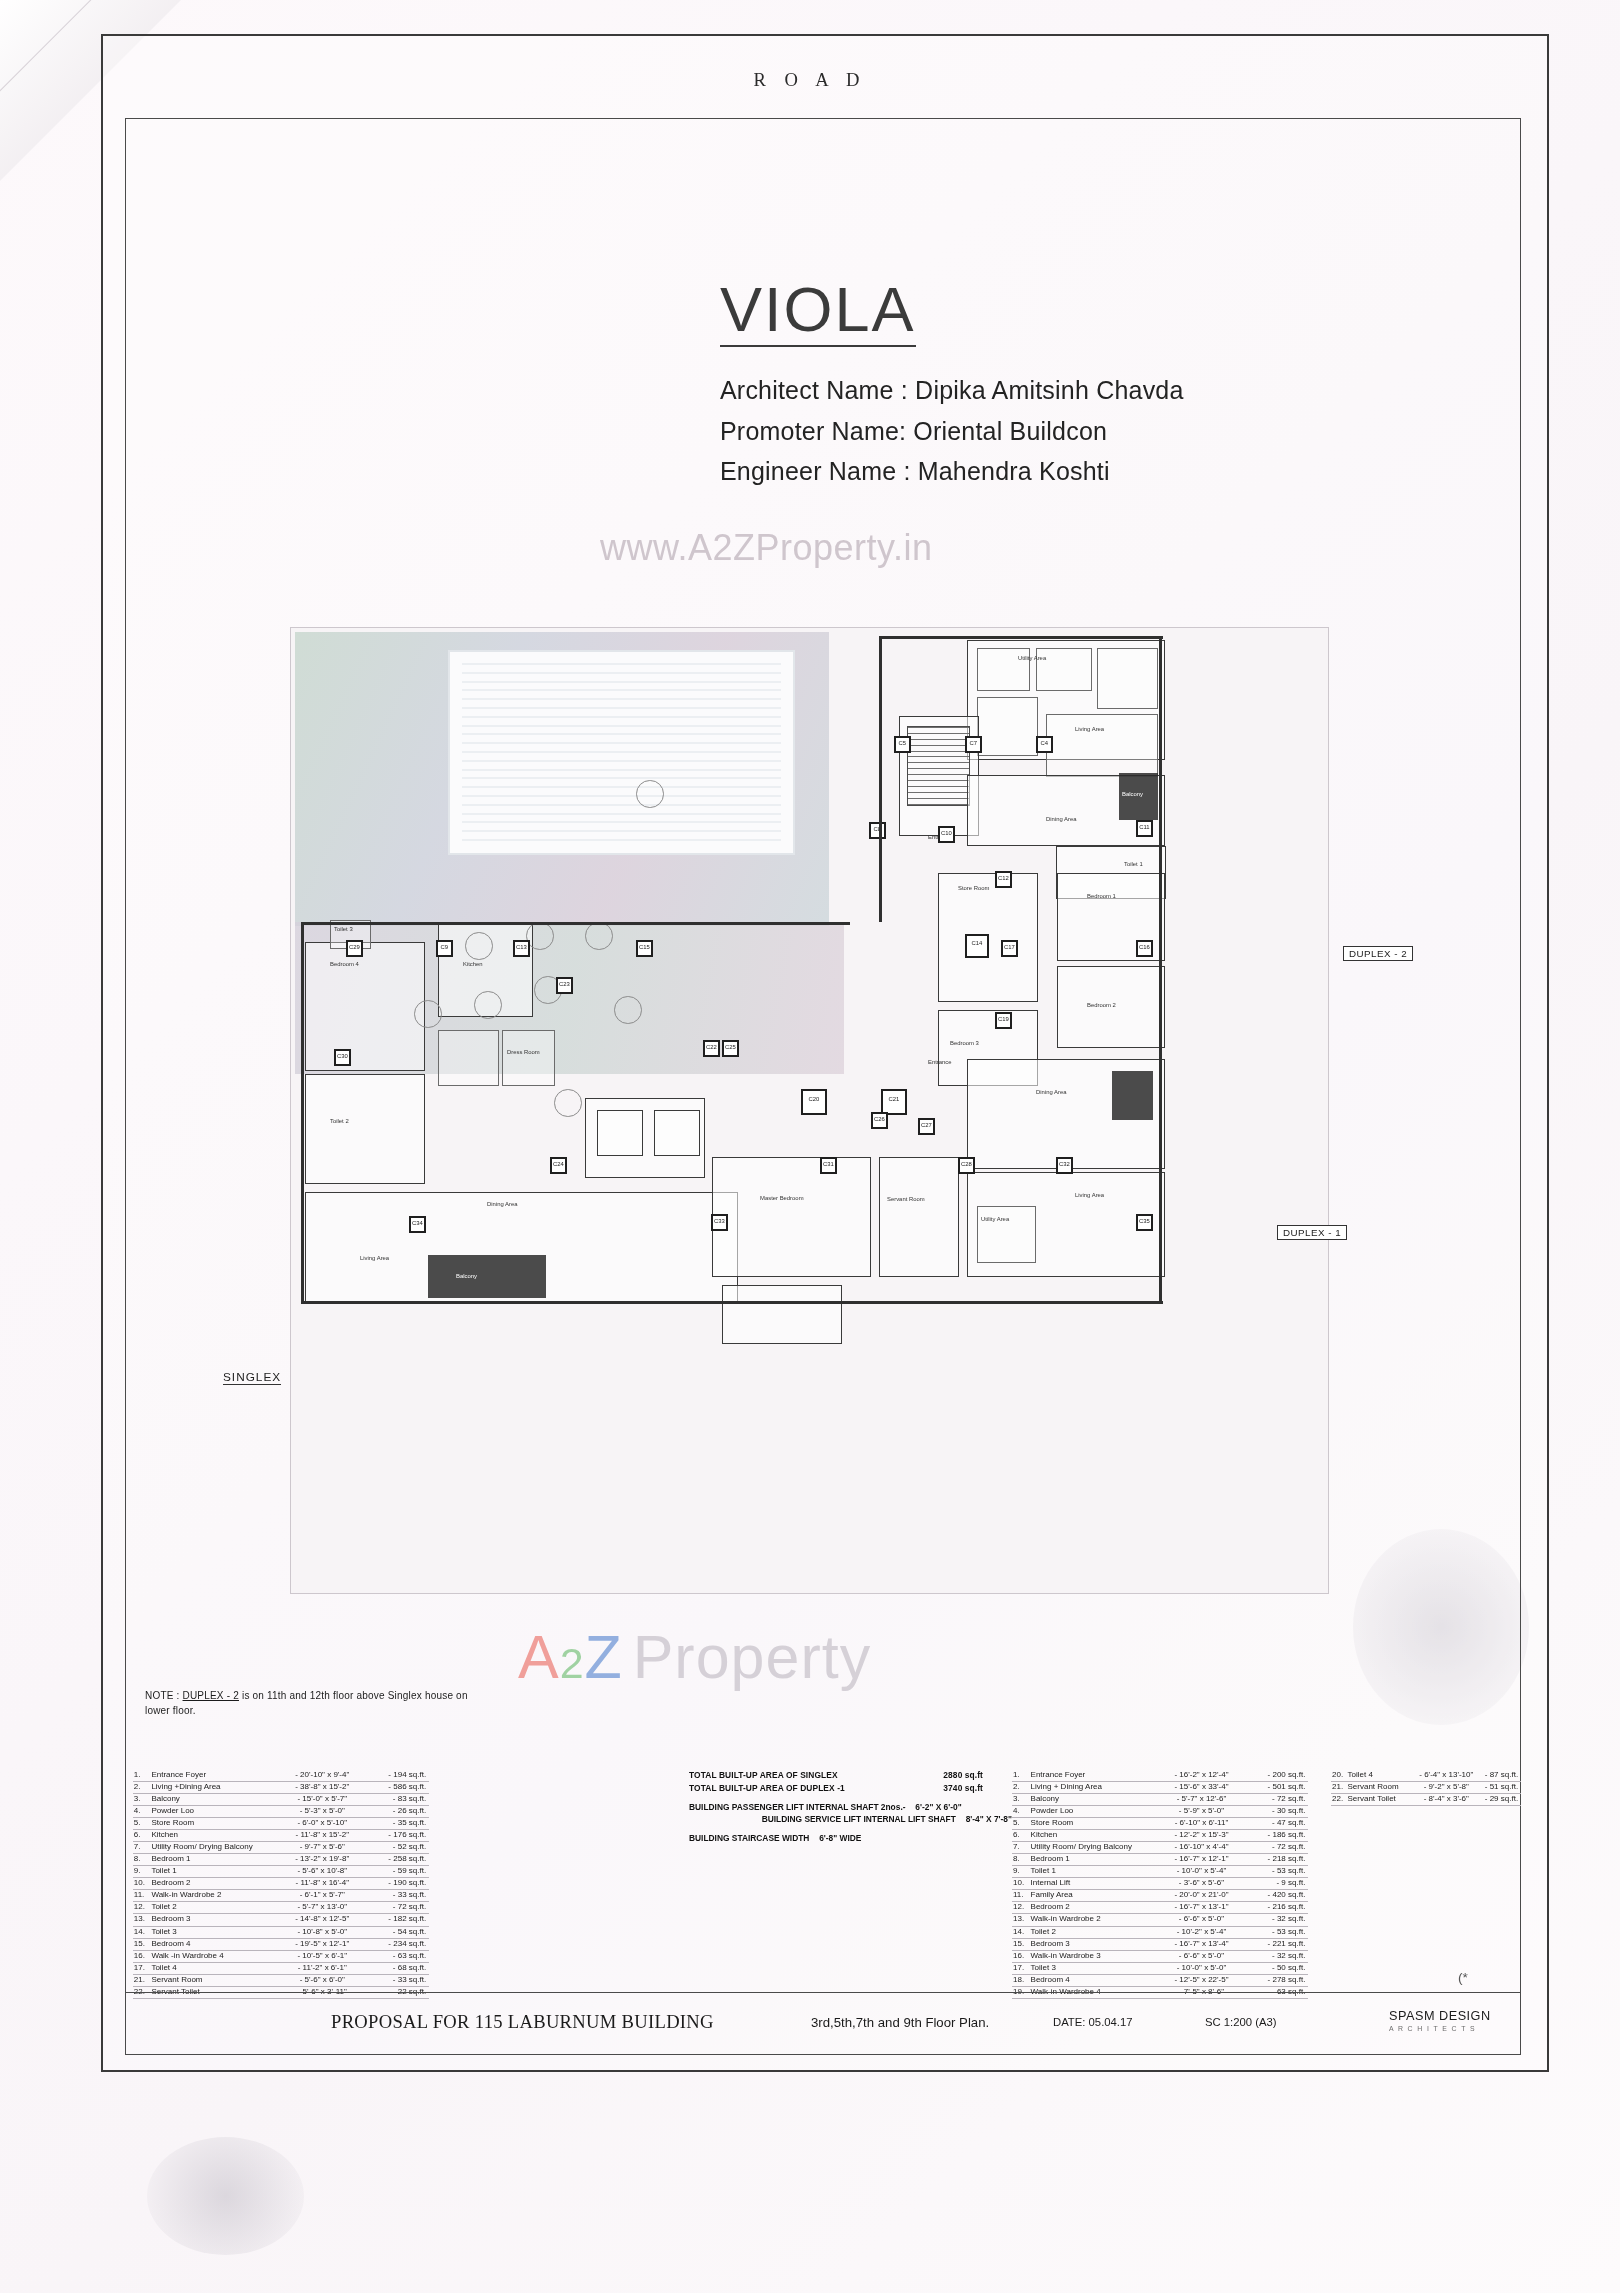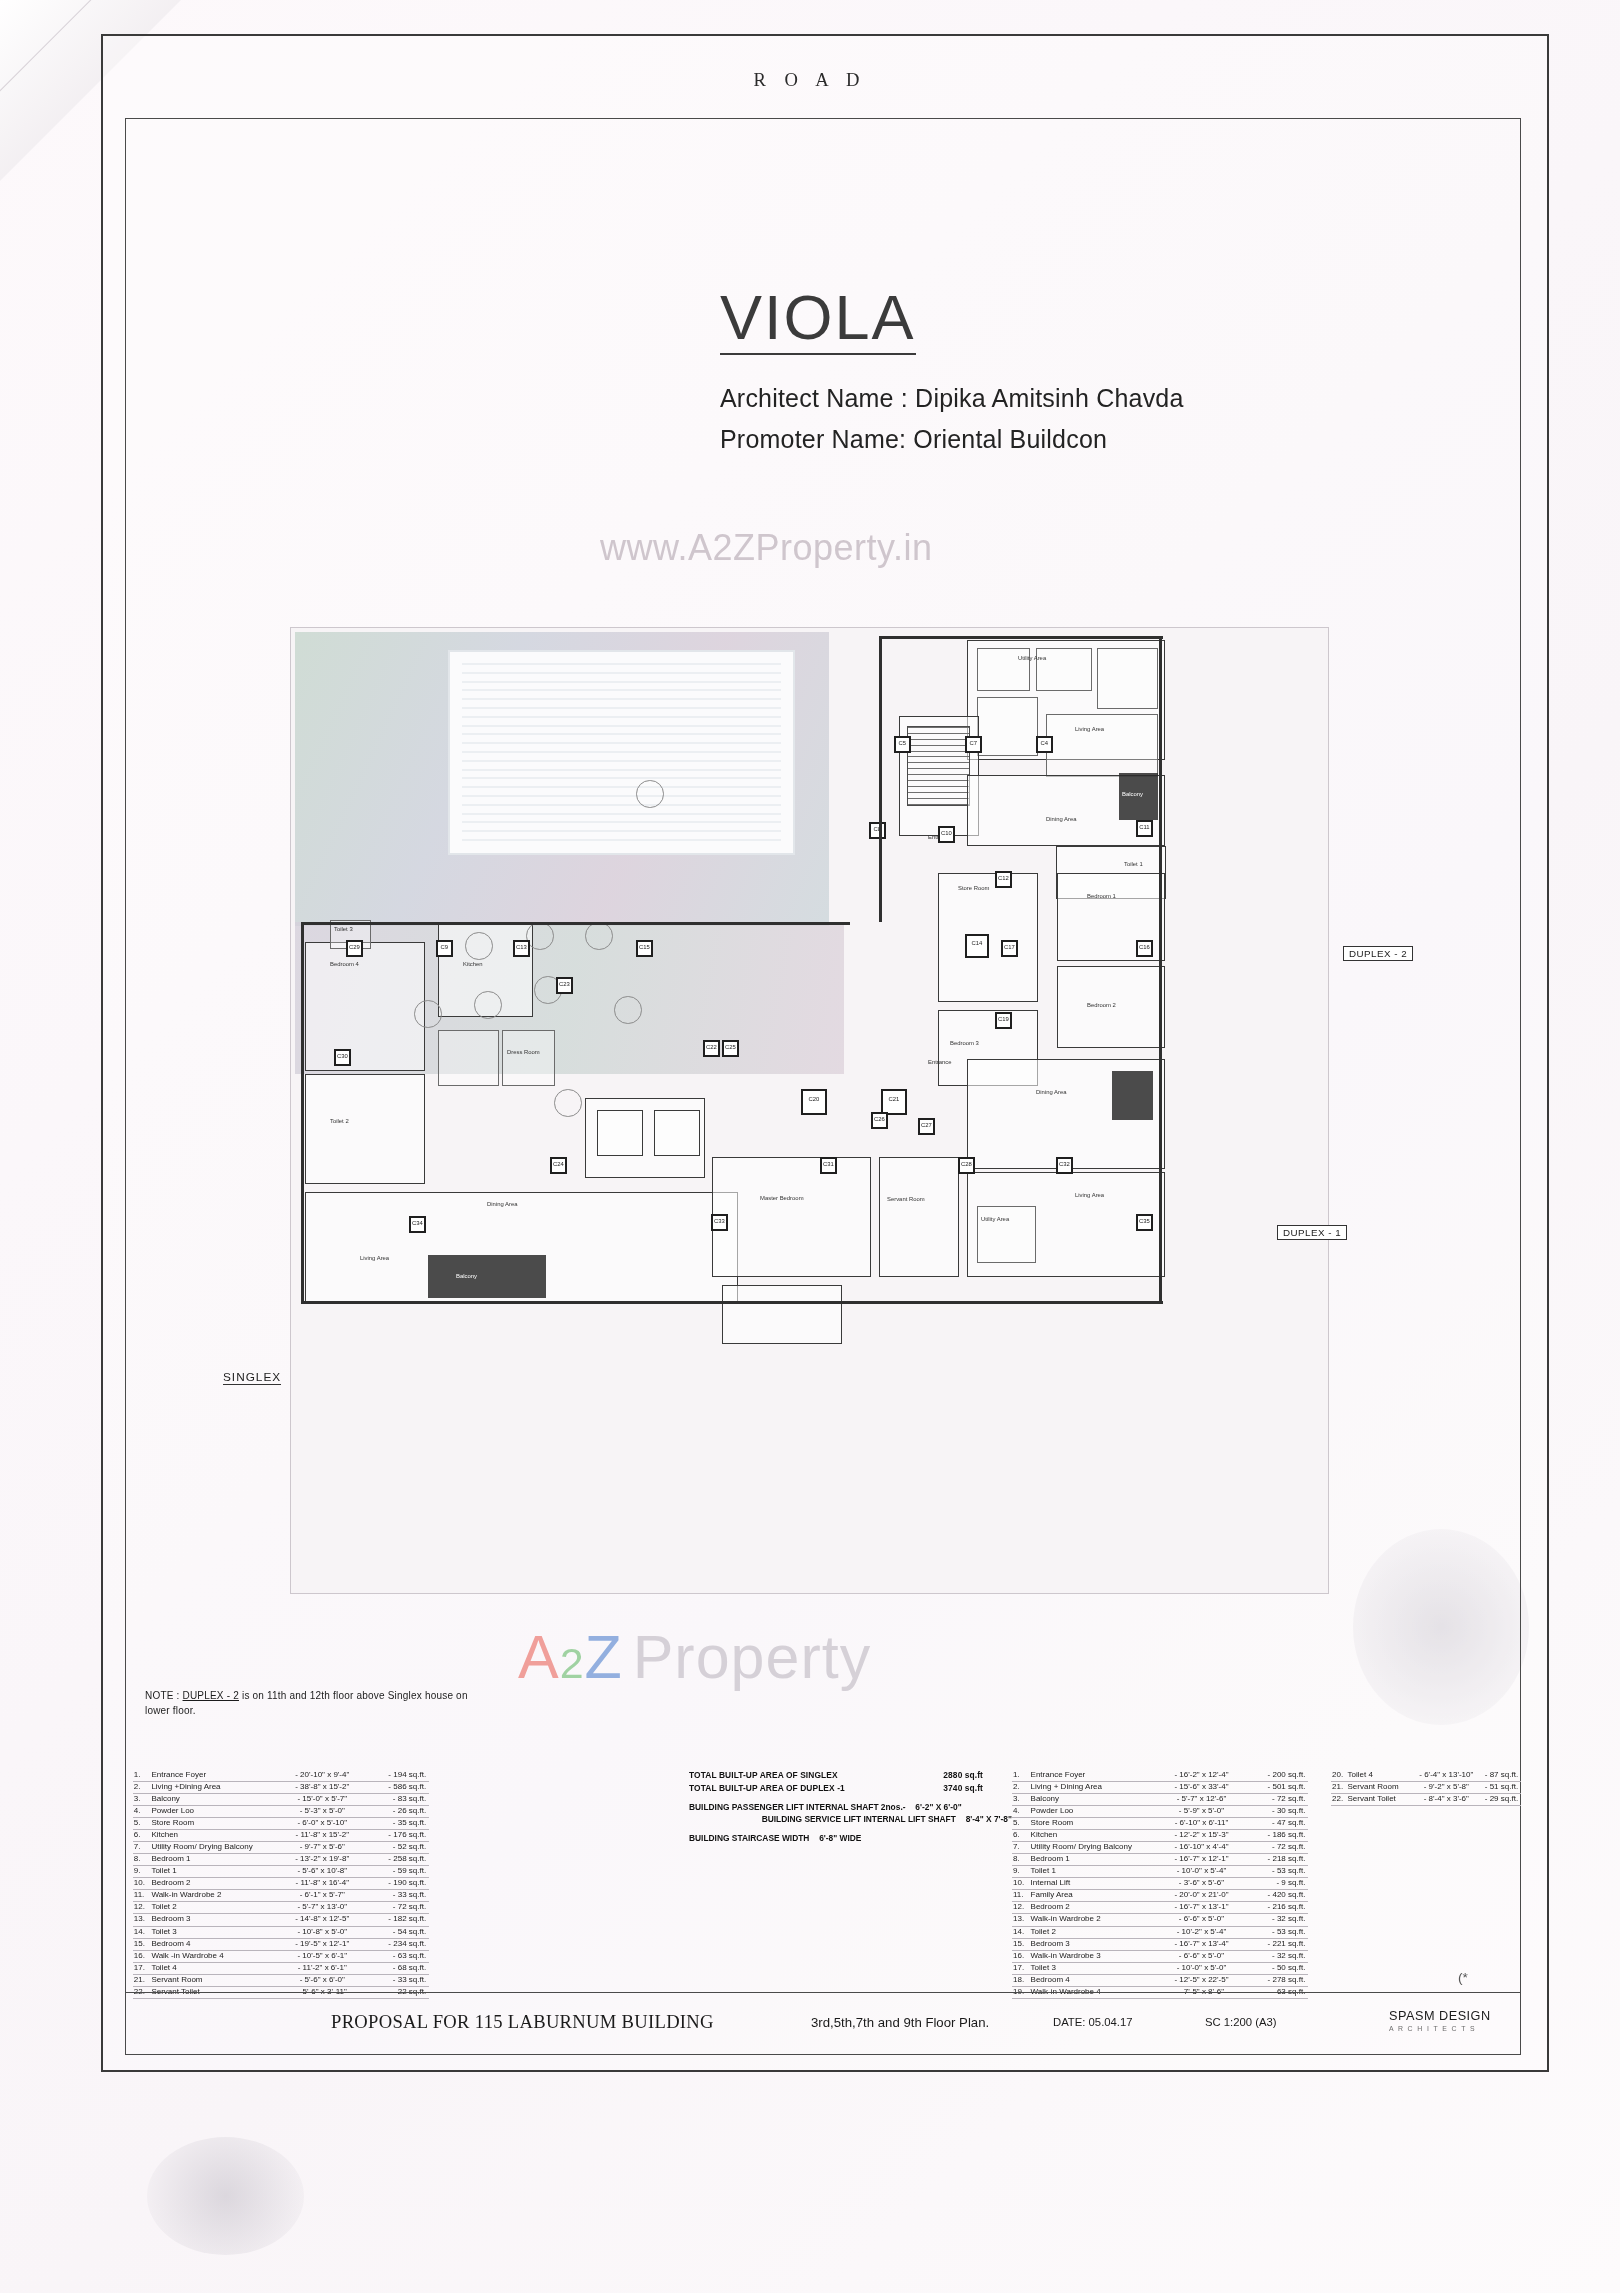--- a/index.html
+++ b/index.html
@@ -70,21 +70,21 @@
     font-size: 18.6px;
     letter-spacing: 6.9px;
     color: #2b2b2b;
     font-family: "Liberation Serif", serif;
   }
 
   
   #title-block {
     position: absolute;
     left: 720px;
-    top: 286px;
+    top: 278px;
     width: 686px;
   }
   #project-title {
     font-family: "Liberation Sans", sans-serif;
     font-size: 63px;
     letter-spacing: 2px;
     color: #3b3b3b;
     display: inline-block;
     border-bottom: 2.9px solid #3b3b3b;
     padding-bottom: 3.9px;
@@ -364,20 +364,21 @@
   <div id="outer-border"></div>
   <div id="inner-border"></div>
 
   <div id="road-label">R O A D</div>
 
   <div id="title-block">
     <div id="project-title">VIOLA</div>
     <div id="credits">
       <div class="credit-line">Architect Name : Dipika Amitsinh Chavda</div>
       <div class="credit-line">Promoter Name: Oriental Buildcon</div>
+      <div class="credit-line">Engineer Name  : Mahendra Koshti</div>
     </div>
   </div>
 
   <div id="wm-url">www.A2ZProperty.in</div>
 
   <div id="plan">
 
     <div class="podium"></div>
     <div class="pool"></div>
     <div class="deck"></div>

